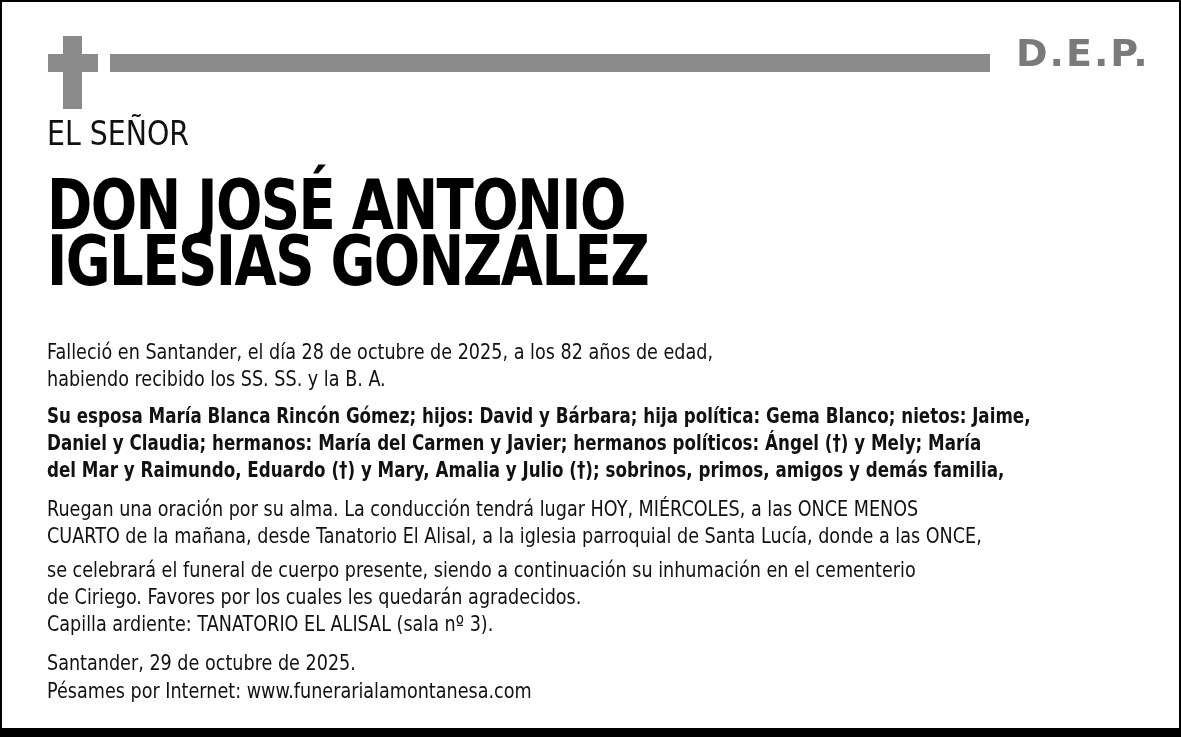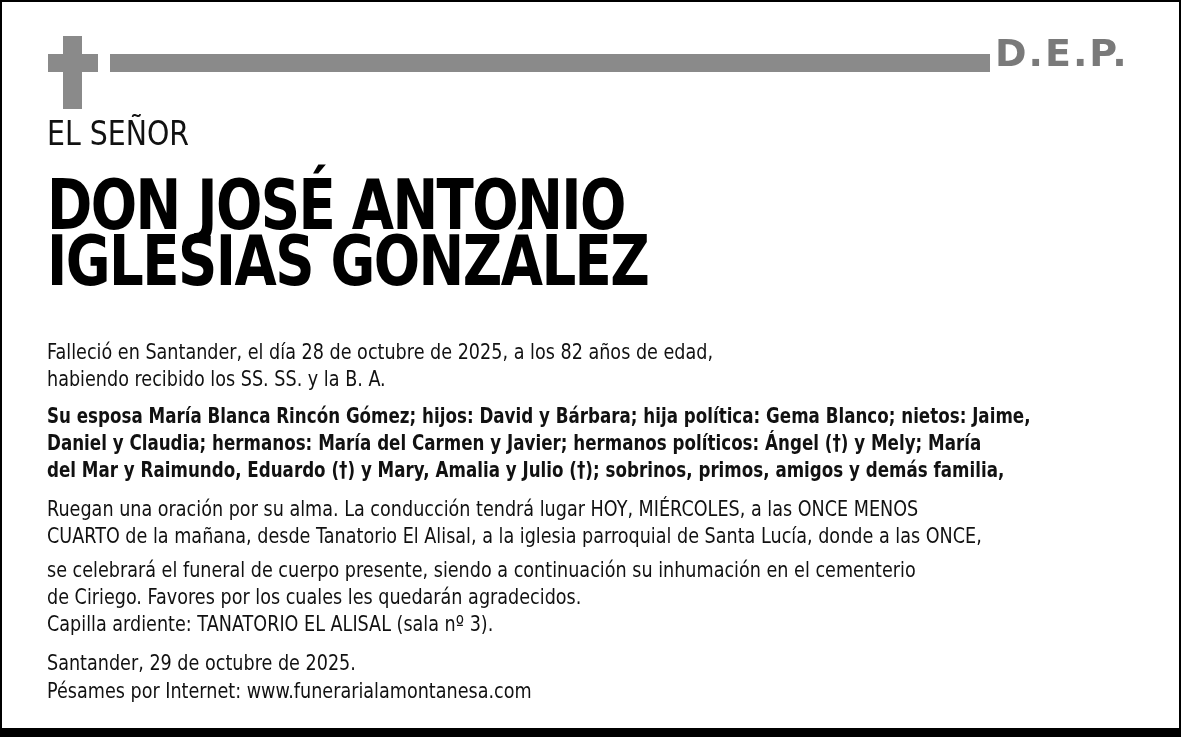--- a/index.html
+++ b/index.html
@@ -2,21 +2,21 @@
 <html><head>
 <meta charset="utf-8">
 <style>
   html, body { margin:0; padding:0; background:#fff; }
   body { width:1181px; height:737px; position:relative; overflow:hidden; font-family:"DejaVu Sans", sans-serif; color:#111; }
   .frame { position:absolute; left:0; top:0; width:1177px; height:727px; border-left:2px solid #000; border-top:2px solid #000; border-right:3px solid #000; }
   .bottom-bar { position:absolute; left:0; top:728px; width:1181px; height:9px; background:#000; }
   .cross-v { position:absolute; left:63px; top:36px; width:19px; height:73px; background:#8a8a8a; }
   .cross-h { position:absolute; left:48px; top:54px; width:50px; height:18px; background:#8a8a8a; }
   .rule { position:absolute; left:110px; top:54px; width:880px; height:18px; background:#8a8a8a; }
-  .dep { position:absolute; left:995px; top:34px; font-family:"DejaVu Sans", sans-serif; font-weight:bold; font-size:38px; color:#7a7a7a; letter-spacing:2px; line-height:1; }
+  .dep { position:absolute; left:1016px; top:34px; font-family:"DejaVu Sans", sans-serif; font-weight:bold; font-size:38px; color:#7a7a7a; letter-spacing:2px; line-height:1; }
   .line { position:absolute; left:47px; white-space:nowrap; transform-origin:left top; }
   .senor { top:117px; font-size:33px; line-height:1; transform:scaleX(0.86); }
   .name { font-family:"DejaVu Sans", sans-serif; font-weight:bold; font-size:70px; line-height:1; letter-spacing:-2px; transform:scaleX(0.78); color:#000; }
   .name1 { top:170px; }
   .name2 { top:226px; }
   .body { font-size:22px; line-height:1; transform:scaleX(0.80); }
   .bold { font-size:22px; font-weight:bold; line-height:1; transform:scaleX(0.76); }
 </style>
 </head>
 <body>

